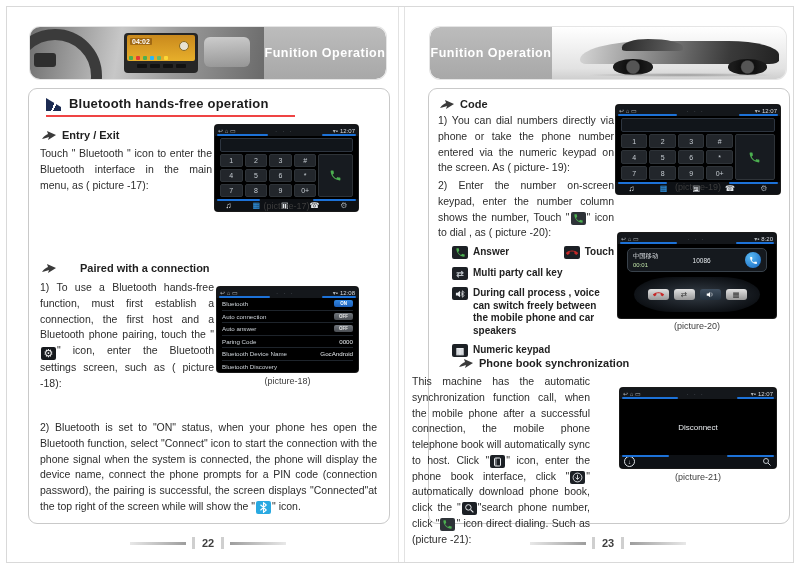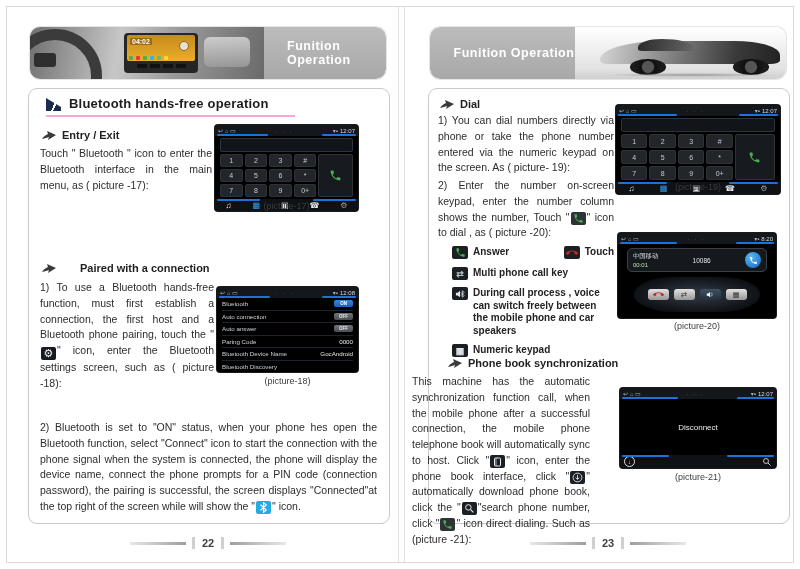--- a/index.html
+++ b/index.html
@@ -5,21 +5,21 @@
   html,body{margin:0;padding:0;background:#fff;}
   body{width:800px;height:569px;position:relative;font-family:"Liberation Sans",sans-serif;overflow:hidden;}
   .outer-frame{position:absolute;inset:6px;border:1px solid #d9d9d9;}
   .gutter{position:absolute;top:7px;bottom:7px;width:1px;background:#e2e2e2;}
   .g1{left:398px}.g2{left:404px}
 
   
   .hdr{position:absolute;top:27px;width:356px;height:52px;border-radius:10px;overflow:hidden;display:flex;box-shadow:0 0 0 1px #e5e5e5;}
   #hdrL{left:30px}
   #hdrR{left:430px}
-  .banner{background:linear-gradient(#bcbcbc,#a8a8a8);color:#fff;font-weight:bold;font-size:12.5px;letter-spacing:.5px;display:flex;align-items:center;justify-content:center;padding-left:23px;}
+  .banner{background:linear-gradient(#bcbcbc,#a8a8a8);color:#fff;font-weight:bold;font-size:12.5px;letter-spacing:.5px;display:flex;align-items:center;justify-content:center;}
   .banner-l{flex:1;border-radius:0 10px 10px 0;}
   .banner-r{width:122px;border-radius:10px 0 0 10px;}
   
   .photo-dash{width:234px;position:relative;background:linear-gradient(100deg,#6f6f6f,#c7c7c7 38%,#9a9a9a 62%,#6a6a6a);overflow:hidden;}
   .wheel{position:absolute;left:-22px;top:2px;width:72px;height:72px;border:11px solid #3b3b3b;border-radius:50%;background:transparent;}
   .wheel-hub{position:absolute;left:4px;top:26px;width:22px;height:14px;background:#2e2e2e;border-radius:3px;}
   .unit{position:absolute;left:94px;top:6px;width:74px;height:40px;background:#262626;border-radius:4px;padding:2px 3px;box-sizing:border-box;}
   .unit-screen{height:26px;background:linear-gradient(#c9891d,#e7af2b);border-radius:2px;position:relative;overflow:hidden;}
   .unit-clock{position:absolute;left:3px;top:3px;color:#fff;font-size:7px;font-weight:bold;background:rgba(120,70,10,.55);padding:0 2px;border-radius:1px;}
   .unit-cam{position:absolute;right:6px;top:6px;width:8px;height:8px;border-radius:50%;background:#e8e2d2;border:1px solid #8a6a20;}
@@ -34,21 +34,21 @@
   .car-win{position:absolute;left:30%;top:24%;width:26%;height:22%;background:linear-gradient(100deg,#2a2a2a,#666);border-radius:60% 80% 10% 10%/100% 100% 20% 20%;}
   .car-wheel{position:absolute;bottom:8%;width:17%;height:30%;background:radial-gradient(circle,#555 28%,#101010 34%,#1b1b1b 70%);border-radius:50%;}
   .cw1{left:26%}.cw2{right:8%}
   .car-shadow{position:absolute;left:14%;right:4%;bottom:4%;height:7%;background:radial-gradient(ellipse,#9a9a9a,transparent 70%);}
 
   
   .content-box{position:absolute;top:88px;width:360px;height:434px;border:1px solid #c9c9c9;border-radius:9px;background:#fff;}
   #contentL{left:28px}
   #contentR{left:428px}
 
-  .doc-title{position:absolute;left:46px;top:96px;display:flex;align-items:flex-end;gap:8px;border-bottom:2px solid #f9a8d4;padding:0 26px 4px 0;}
+  .doc-title{position:absolute;left:46px;top:96px;display:flex;align-items:flex-end;gap:8px;border-bottom:2px solid #ef4444;padding:0 26px 4px 0;}
   .title-flag{width:15px;height:13px;background:linear-gradient(115deg,#1c2b52 52%,#ffffff 52% 62%,#1c2b52 62%);clip-path:polygon(0 0,100% 70%,100% 100%,0 100%);}
   .doc-title b{font-size:13px;color:#1d1d1d;letter-spacing:.2px;}
 
   .sec{position:absolute;display:flex;align-items:center;gap:6px;font-weight:bold;font-size:11px;color:#1f1f1f;}
   .para{position:absolute;font-size:10.5px;line-height:1.5;color:#2c2c2c;text-align:justify;}
 
   .caption{position:absolute;font-size:9px;color:#3d3d3d;text-align:center;}
 
   
   .ic{display:inline-flex;align-items:center;justify-content:center;width:15px;height:13px;border-radius:2px;vertical-align:-3px;margin:0 1px;}
@@ -279,21 +279,21 @@
     <div class="car-shadow"></div>
   </div>
 </div>
 
 <div class="content-box" id="contentR"></div>
 
 <div class="sec" style="left:440px;top:98px;">
   <svg width="14" height="11" viewBox="0 0 14 11">
       <path d="M0 9 C3 8 5 8 7 7 L6 10 L14 5 L5 1 L6 4 C4 5 2 6 0 9 Z" fill="#3a3a3a"></path>
     </svg>
-  <span>Dial</span>
+  <span>Code</span>
 </div>
 <div class="para" style="left:438px;top:113px;width:176px;">1) You can dial numbers directly via phone or take the phone number entered via the numeric keypad on the screen. As ( picture- 19):</div>
 <div class="para" style="left:438px;top:178px;width:176px;">
   <span>2) Enter the number on-screen keypad, enter the number column shows the number, Touch "</span><span class="ic ic-green-ph">
       <svg width="11" height="11" viewBox="0 0 24 24">
         <path fill="#4caf50" d="M6.6 10.8c1.4 2.8 3.8 5.1 6.6 6.6l2.2-2.2c.3-.3.7-.4 1-.2 1.1.4 2.3.6 3.6.6.6 0 1 .4 1 1V20c0 .6-.4 1-1 1C10.8 21 3 13.2 3 3.9c0-.6.4-1 1-1h3.5c.6 0 1 .4 1 1 0 1.2.2 2.4.6 3.6.1.3 0 .7-.2 1l-2.3 2.3z"></path>
       </svg>
     </span><span>" icon to dial , as ( picture -20):</span>
 </div>
 
@@ -354,21 +354,21 @@
             <path fill="#c62828" d="M12 9c-1.6 0-3.2.25-4.7.7v3.1c0 .4-.23.75-.56.9-.98.5-1.87 1.12-2.67 1.85-.18.18-.43.28-.7.28-.28 0-.53-.11-.71-.29L.2 13.08c-.18-.18-.29-.43-.29-.7 0-.28.11-.53.29-.71C3.34 8.78 7.46 7 12 7s8.66 1.78 11.8 4.67c.18.18.29.43.29.71 0 .27-.11.52-.29.7l-2.48 2.46c-.18.18-.43.29-.7.29-.27 0-.52-.1-.7-.28-.79-.73-1.68-1.36-2.66-1.85-.33-.16-.56-.5-.56-.9V9.7C15.2 9.25 13.6 9 12 9z"></path>
           </svg>
         </span>
       <span class="leg-text">Touch</span>
     </span>
   </div>
   <div class="leg-row">
     <span class="legend-ic">
         <span style="color:#b9bfc5;font-size:9px;">⇄</span>
       </span>
-    <span class="leg-text">Multi phone call key</span>
+    <span class="leg-text">Multi party call key</span>
   </div>
   <div class="leg-row">
     <span class="legend-ic">
         <svg width="11" height="10" viewBox="0 0 24 20">
           <path fill="#e8ebee" d="M2 7v6h4l5 4V3L6 7H2z"></path>
           <path d="M16 3 L16 17 M16 3 L20 6.5 L13 13.5 M16 17 L20 13.5 L13 6.5" stroke="#e8ebee" stroke-width="1.6" fill="none"></path>
         </svg>
       </span>
     <span class="leg-text">During call process , voice can switch freely between the mobile phone and car speakers</span>
   </div>
@@ -416,21 +416,21 @@
           <path d="M14 5 C17 8 17 12 14 15" stroke="#fff" stroke-width="1.6" fill="none"></path>
         </svg>
       </span>
     <span class="cbtn">
         <span>▦</span>
       </span>
   </div>
 </div>
 <div class="caption" style="left:618px;top:321px;width:158px;">(picture-20)</div>
 
-<div class="sec" style="left:448px;top:357px;">
+<div class="sec" style="left:459px;top:357px;">
   <svg width="14" height="11" viewBox="0 0 14 11">
       <path d="M0 9 C3 8 5 8 7 7 L6 10 L14 5 L5 1 L6 4 C4 5 2 6 0 9 Z" fill="#3a3a3a"></path>
     </svg>
   <span>Phone book synchronization</span>
 </div>
 <div class="para" style="left:412px;top:374px;width:178px;">
   <span>This machine has the automatic synchronization function call, when the mobile phone after a successful connection, the mobile phone telephone book will automatically sync to host. Click "</span><span class="ic ic-dark">
       <svg width="9" height="10" viewBox="0 0 18 20">
         <rect x="3" y="2" width="12" height="16" rx="2" fill="none" stroke="#e8ebee" stroke-width="2"></rect>
         <line x1="6" y1="2" x2="6" y2="18" stroke="#e8ebee" stroke-width="1.4"></line>

